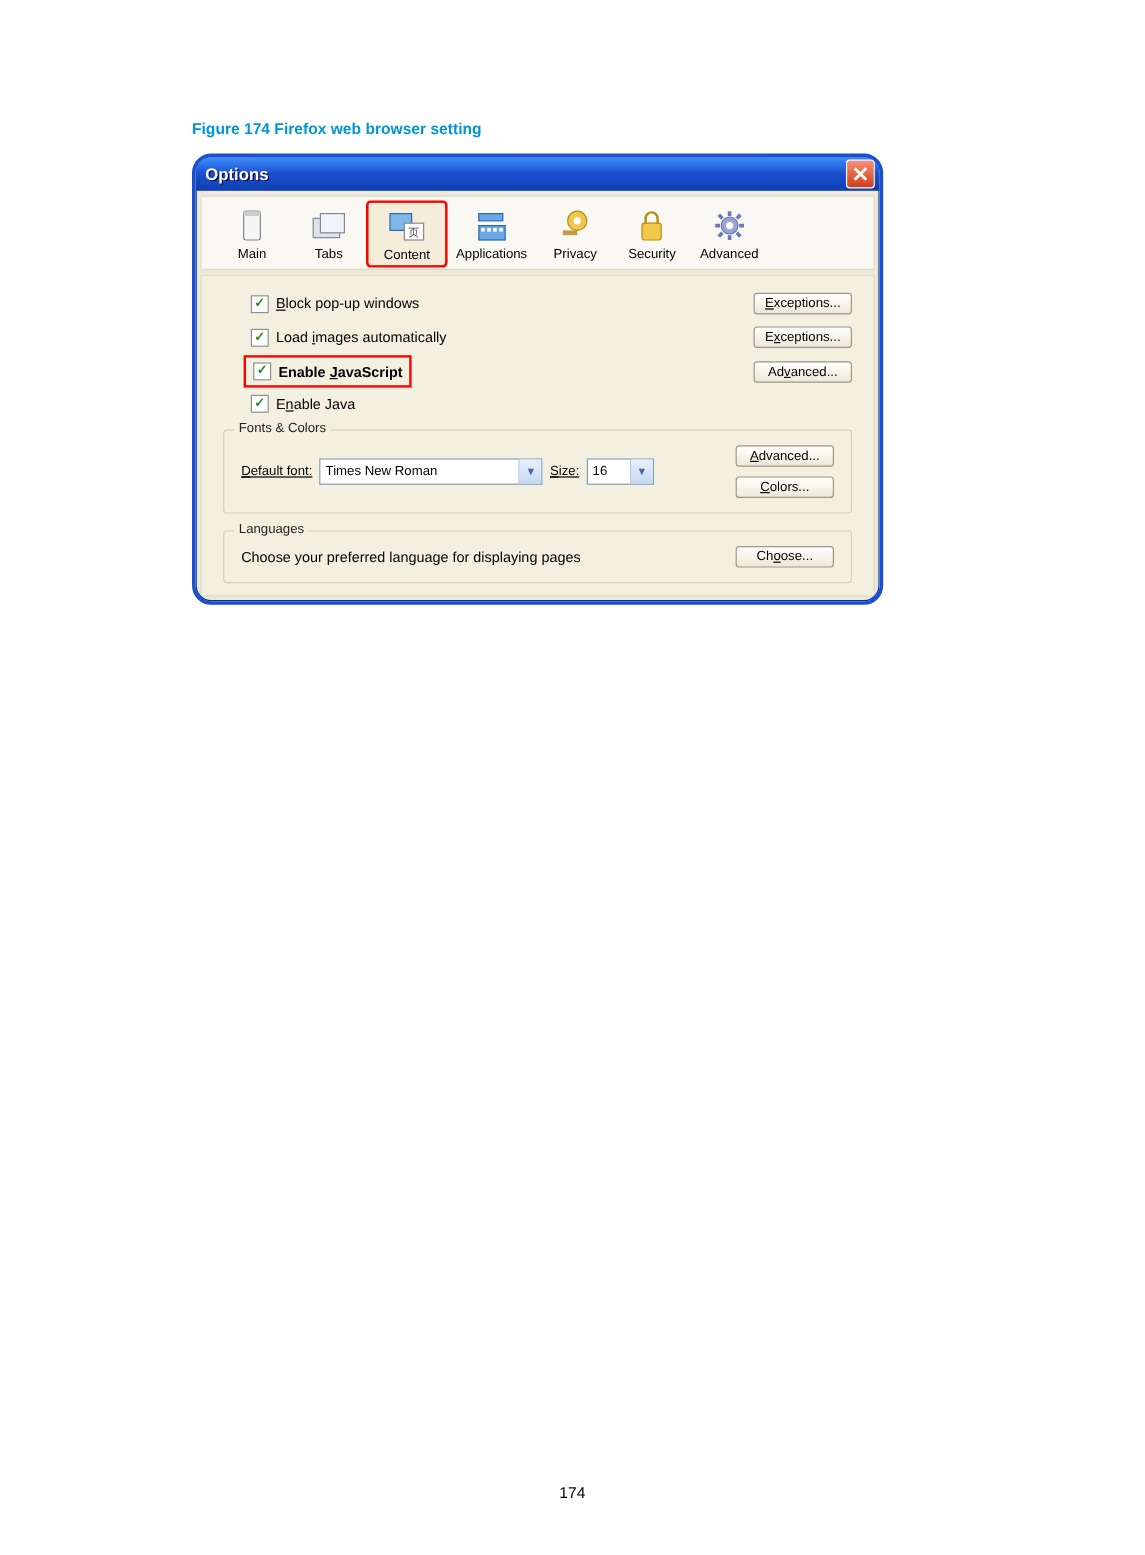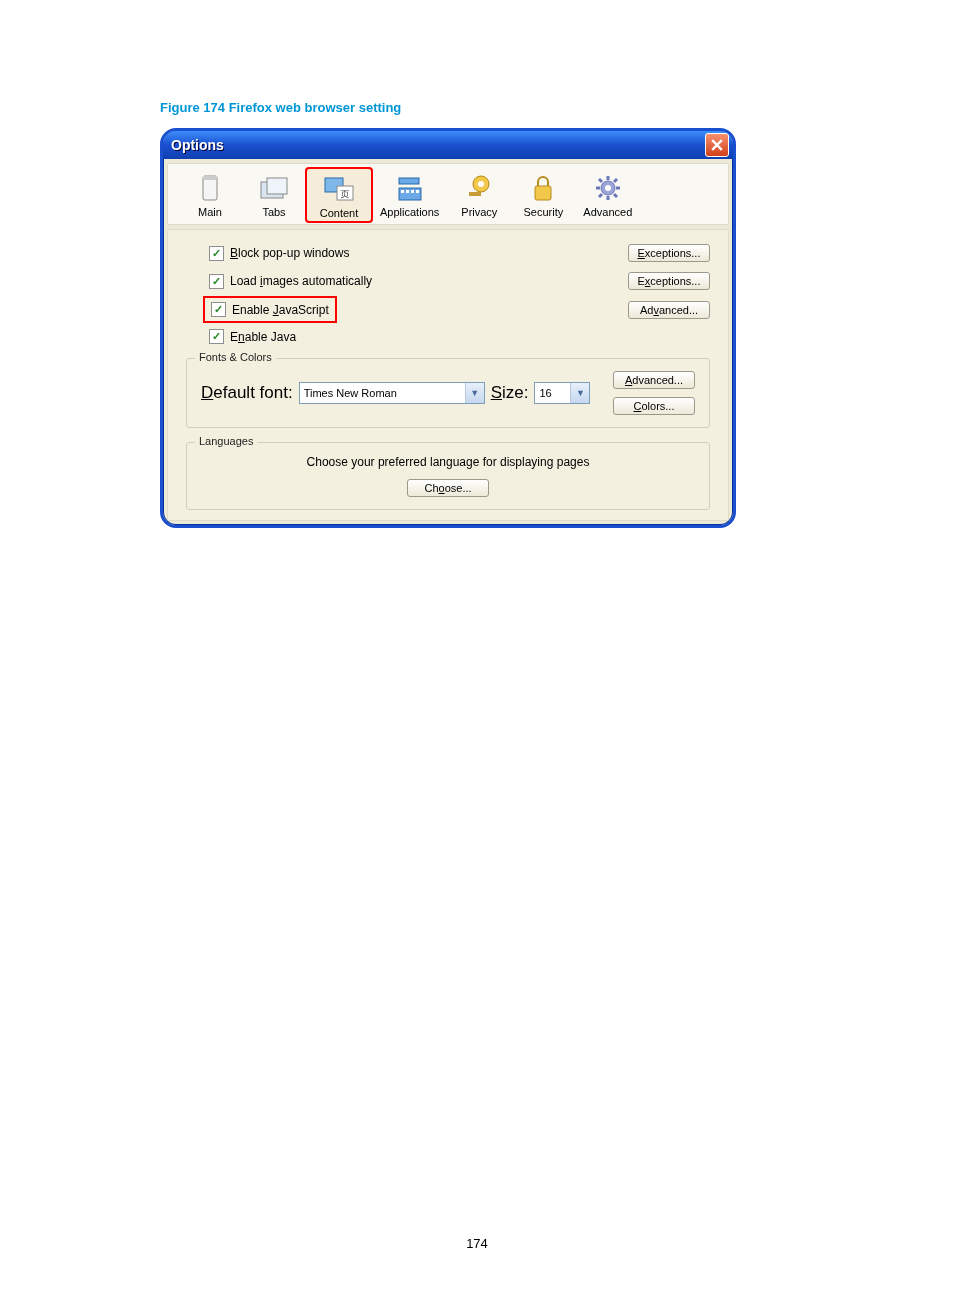--- a/index.html
+++ b/index.html
@@ -128,20 +128,21 @@
     content: "✓";
     color: #2a8a2a;
     font-size: 11px;
     line-height: 11px;
     font-weight: bold;
   }
   .highlight-red-box {
     border: 2px solid red;
     padding: 4px 6px;
     margin: -4px -6px;
+    font-weight: bold;
   }
   .btn {
     background: linear-gradient(to bottom, #ffffff, #ece9d8);
     border: 1px solid #9c988a;
     border-radius: 3px;
     padding: 2px 0;
     font-size: 11px;
     text-align: center;
     cursor: pointer;
     color: #000;
@@ -163,22 +164,23 @@
     padding: 0 4px;
     font-size: 11px;
     color: #222;
   }
   .font-row {
     display: flex;
     align-items: center;
     gap: 6px;
   }
   .font-label {
-    font-size: 17px;
+    font-size: 11px;
     white-space: nowrap;
+    text-decoration: underline;
   }
   .select {
     background: #fff;
     border: 1px solid #7f9db9;
     height: 20px;
     display: flex;
     align-items: center;
     justify-content: space-between;
     padding: 0 0 0 4px;
     font-size: 11px;
@@ -198,21 +200,20 @@
     display: flex;
     flex-direction: column;
     gap: 8px;
     margin-left: auto;
   }
   .lang-row {
     display: flex;
     align-items: center;
     justify-content: space-between;
     gap: 10px;
-    flex-direction: column;
   }
   .dialog-btns {
     display: flex;
     justify-content: flex-end;
     gap: 10px;
     padding: 28px 18px 14px 18px;
     background: #ece9d8;
   }
   .dialog-btn {
     min-width: 74px;

